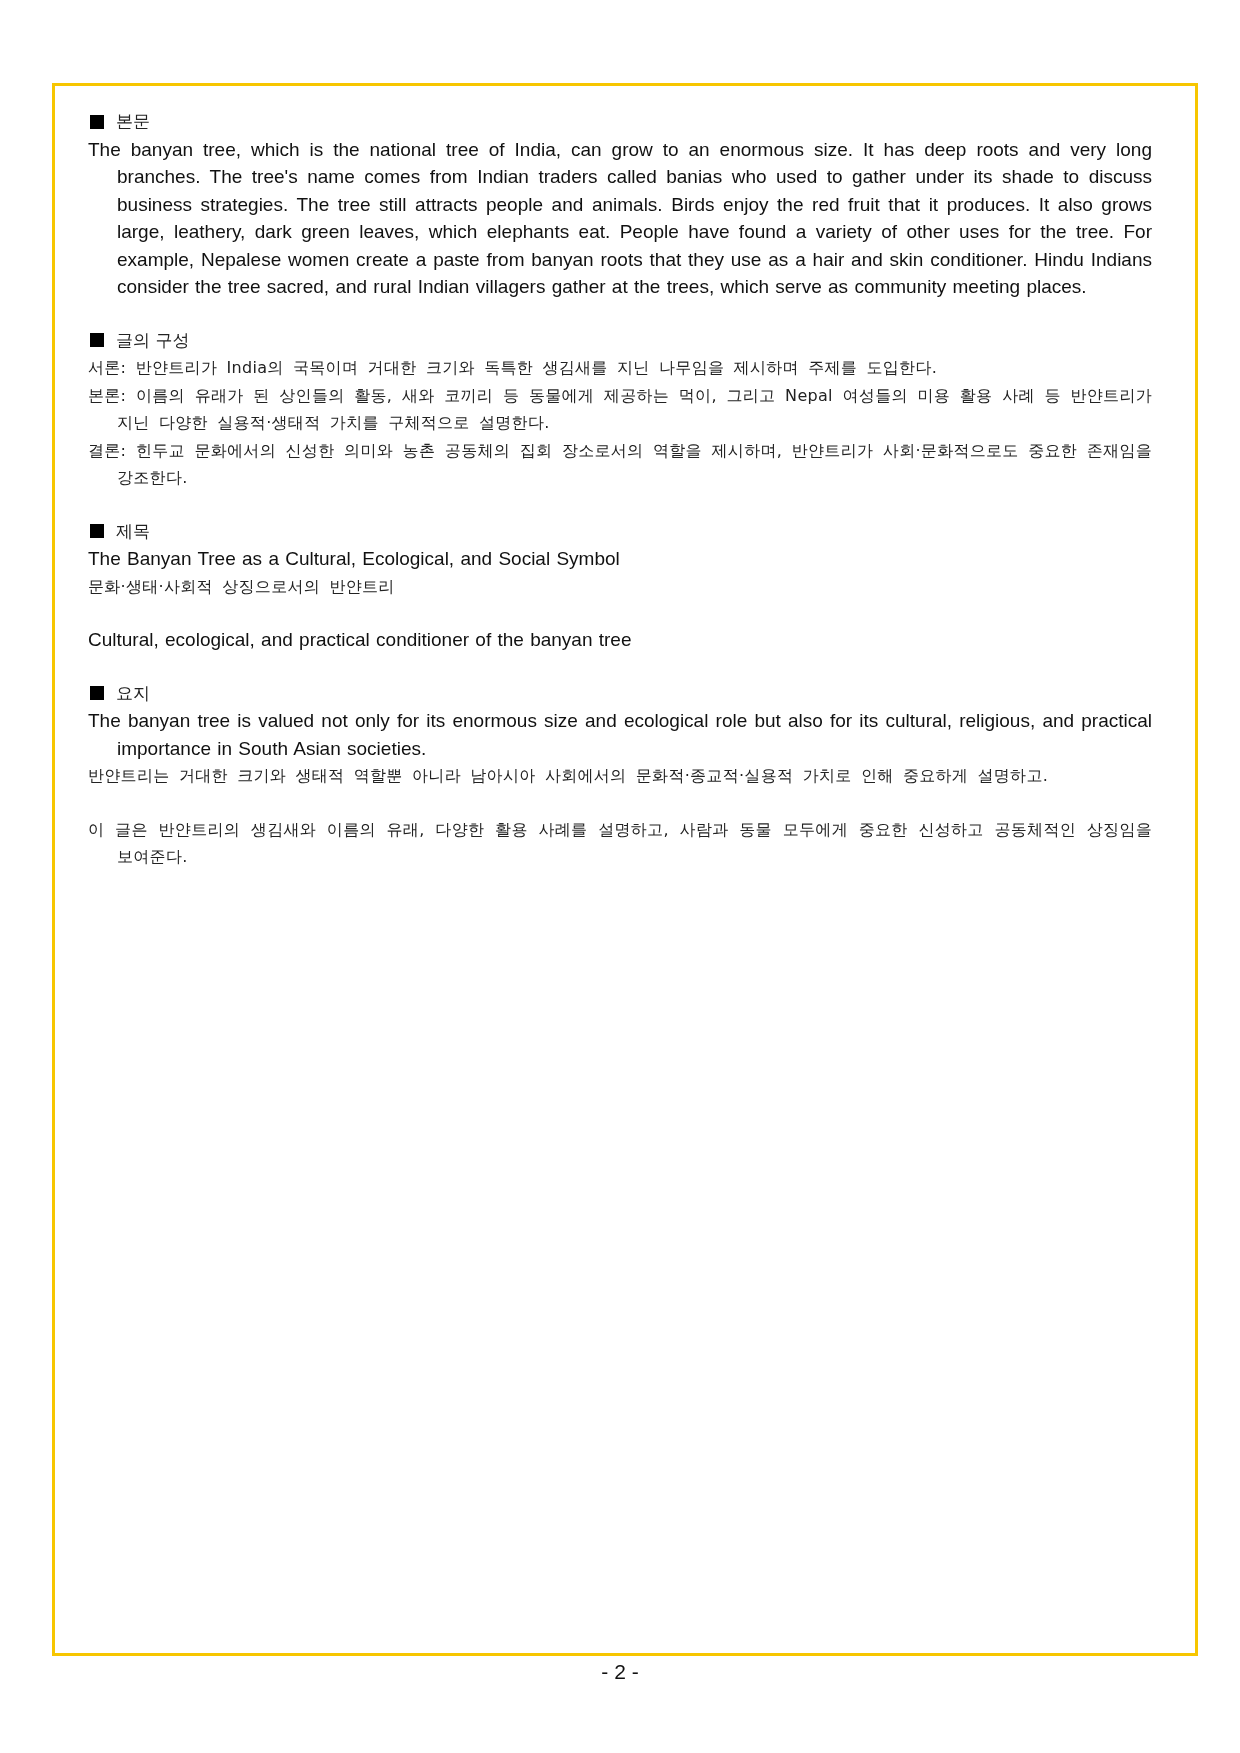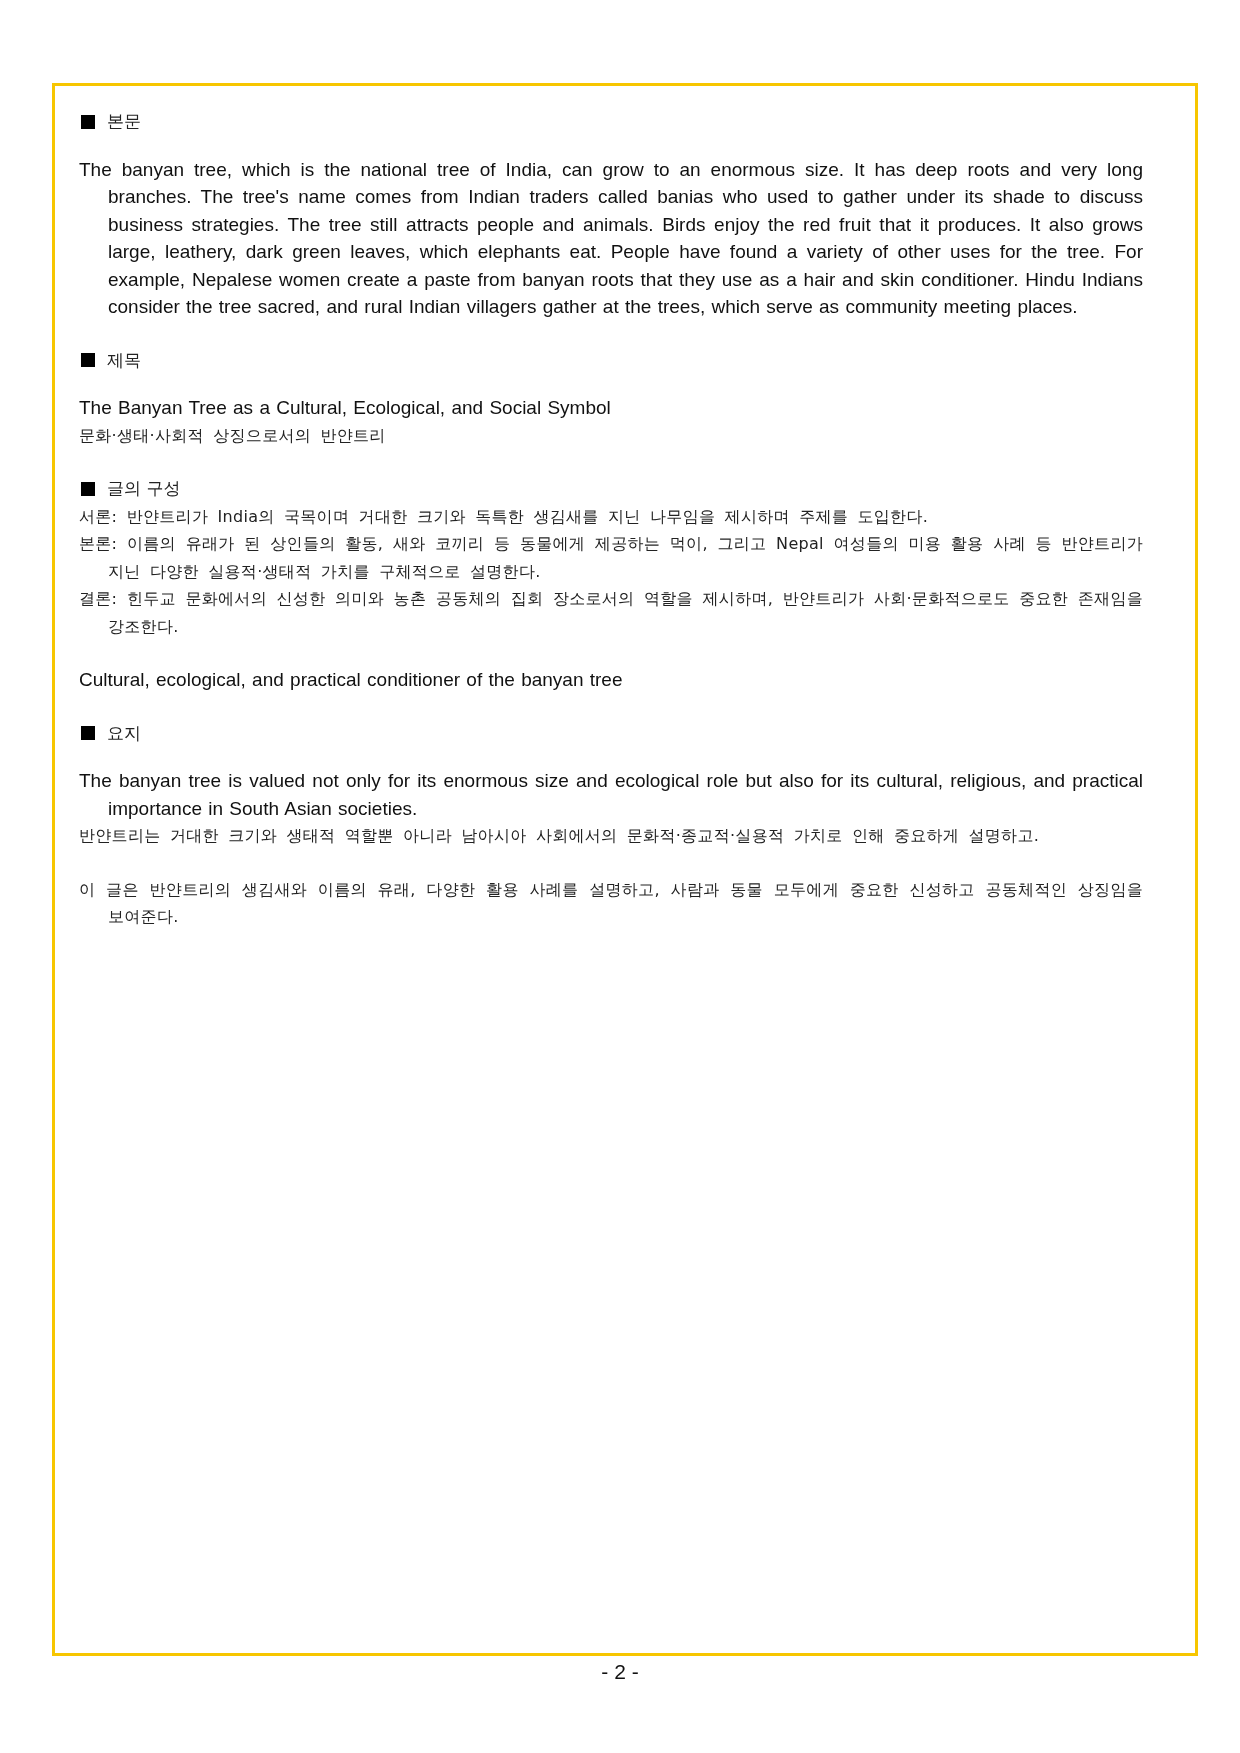--- a/index.html
+++ b/index.html
@@ -1,25 +1,25 @@
 <!DOCTYPE html>
 <html><head>
 <meta charset="utf-8">
 <style>
   html, body { margin:0; padding:0; background:#ffffff; }
   body { width:1240px; height:1753px; position:relative; overflow:hidden;
          font-family:"DejaVu Sans", "Liberation Sans", sans-serif; color:#111; }
   .frame { position:absolute; left:52px; top:83px; width:1140px; height:1567px;
            border:3px solid #F7C600; box-sizing:content-box; }
-  .content { position:absolute; left:79px; top:108px; width:1064px; }
+  .content { position:absolute; left:88px; top:108px; width:1064px; }
   .section { margin-bottom:26px; }
   .heading { font-size:17px; line-height:27.5px; display:flex; align-items:center; color:#222; }
   .bullet { display:inline-block; width:14px; height:14px; background:#000; margin-right:12px; margin-left:2px; }
   .en { font-family:"Liberation Sans", "DejaVu Sans", sans-serif; font-size:19px; line-height:27.5px;
-        text-align:justify; padding-left:29px; text-indent:-29px; word-spacing:1px;margin-top:20px; }
+        text-align:justify; padding-left:29px; text-indent:-29px; word-spacing:1px; }
   .ko { font-size:16px; line-height:27.5px; text-align:justify; padding-left:29px; text-indent:-29px;
         letter-spacing:0.3px; word-spacing:4px; color:#222; }
   .page-num { position:absolute; top:1660px; left:0; width:1240px; text-align:center;
               font-family:"Liberation Sans", sans-serif; font-size:21px; color:#111; }
 </style>
 </head>
 <body>
 
 <div class="frame"></div>
 
@@ -29,34 +29,34 @@
     <div class="heading">
       <span class="bullet"></span>
       <span>본문</span>
     </div>
     <div class="en">The banyan tree, which is the national tree of India, can grow to an enormous size. It has deep roots and very long branches. The tree's name comes from Indian traders called banias who used to gather under its shade to discuss business strategies. The tree still attracts people and animals. Birds enjoy the red fruit that it produces. It also grows large, leathery, dark green leaves, which elephants eat. People have found a variety of other uses for the tree. For example, Nepalese women create a paste from banyan roots that they use as a hair and skin conditioner. Hindu Indians consider the tree sacred, and rural Indian villagers gather at the trees, which serve as community meeting places.</div>
   </div>
 
   <div class="section">
     <div class="heading">
       <span class="bullet"></span>
-      <span>제목</span>
+      <span>글의 구성</span>
     </div>
-    <div class="en">The Banyan Tree as a Cultural, Ecological, and Social Symbol</div>
-    <div class="ko">문화·생태·사회적 상징으로서의 반얀트리</div>
+    <div class="ko">서론: 반얀트리가 India의 국목이며 거대한 크기와 독특한 생김새를 지닌 나무임을 제시하며 주제를 도입한다.</div>
+    <div class="ko">본론: 이름의 유래가 된 상인들의 활동, 새와 코끼리 등 동물에게 제공하는 먹이, 그리고 Nepal 여성들의 미용 활용 사례 등 반얀트리가 지닌 다양한 실용적·생태적 가치를 구체적으로 설명한다.</div>
+    <div class="ko">결론: 힌두교 문화에서의 신성한 의미와 농촌 공동체의 집회 장소로서의 역할을 제시하며, 반얀트리가 사회·문화적으로도 중요한 존재임을 강조한다.</div>
   </div>
 
   <div class="section">
     <div class="heading">
       <span class="bullet"></span>
-      <span>글의 구성</span>
+      <span>제목</span>
     </div>
-    <div class="ko">서론: 반얀트리가 India의 국목이며 거대한 크기와 독특한 생김새를 지닌 나무임을 제시하며 주제를 도입한다.</div>
-    <div class="ko">본론: 이름의 유래가 된 상인들의 활동, 새와 코끼리 등 동물에게 제공하는 먹이, 그리고 Nepal 여성들의 미용 활용 사례 등 반얀트리가 지닌 다양한 실용적·생태적 가치를 구체적으로 설명한다.</div>
-    <div class="ko">결론: 힌두교 문화에서의 신성한 의미와 농촌 공동체의 집회 장소로서의 역할을 제시하며, 반얀트리가 사회·문화적으로도 중요한 존재임을 강조한다.</div>
+    <div class="en">The Banyan Tree as a Cultural, Ecological, and Social Symbol</div>
+    <div class="ko">문화·생태·사회적 상징으로서의 반얀트리</div>
   </div>
 
   <div class="section">
     <div class="en">Cultural, ecological, and practical conditioner of the banyan tree</div>
   </div>
 
   <div class="section">
     <div class="heading">
       <span class="bullet"></span>
       <span>요지</span>

